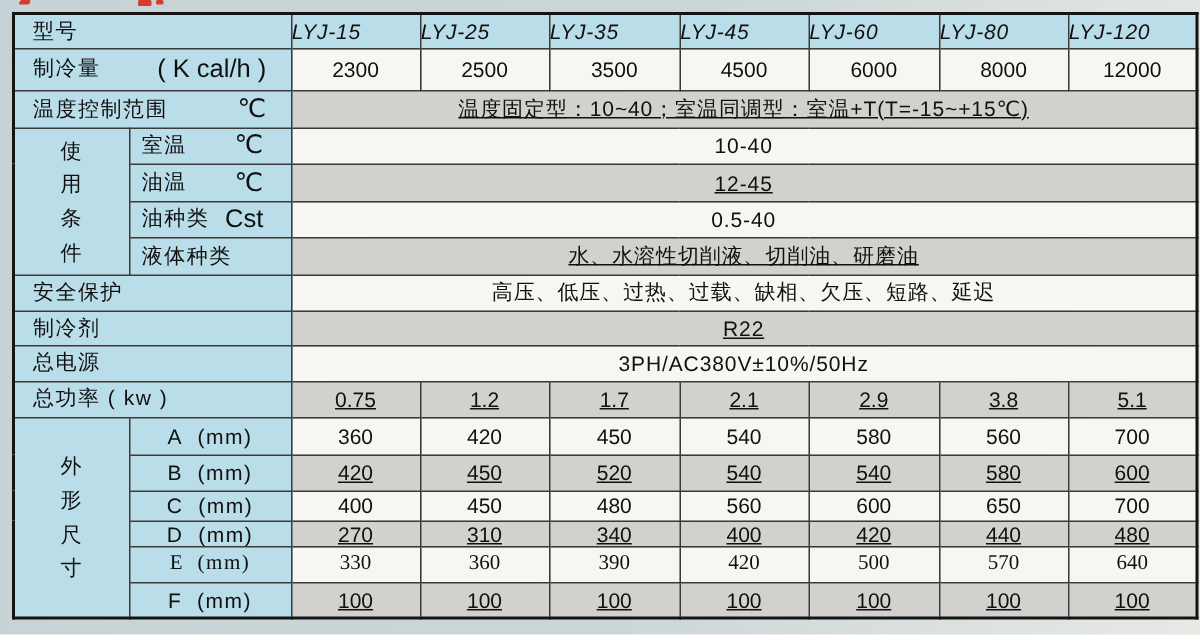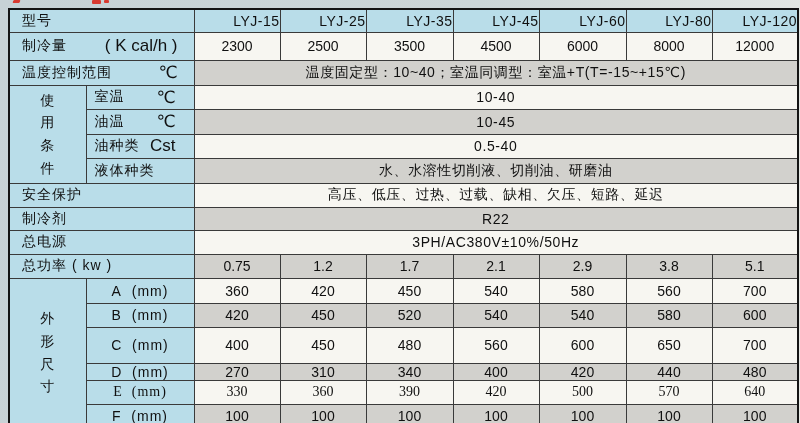--- a/index.html
+++ b/index.html
@@ -35,27 +35,27 @@
     padding:0 16px 0 12px;letter-spacing:1px;
   }
   td.labelcell .unit{letter-spacing:0;font-size:17px;}
   td.sublabel .lab-wrap{padding:0 18px 0 8px;}
   td.dimlabel{background:var(--blue);text-align:center;letter-spacing:1px;}
   td.groupcell{
     background:var(--blue);text-align:center;
     line-height:1.62;letter-spacing:1px;font-size:14px;
   }
   td.headcell{
-    background:var(--blue);text-align:right;
-    font-size:15px;letter-spacing:.5px;
+    background:var(--blue);text-align:left;
+    font-size:15px;letter-spacing:.5px;font-style:italic;
   }
   td.valcell{text-align:center;font-size:14.5px;}
   td.mergedcell{text-align:center;letter-spacing:.6px;}
   td.shade-light{background:var(--light);}
-  td.shade-dark{background:var(--dark);}
+  td.shade-dark{background:var(--dark);text-decoration:underline;}
 </style>
 </head>
 <body>
 
 <div class="page">
   <div class="red-marks">
     <span class="m m1"></span>
     <span class="m m2"></span>
     <span class="m m3"></span>
   </div>
@@ -121,21 +121,21 @@
           </td>
           <td colspan="7" class="mergedcell shade-light">10-40</td>
         </tr>
         <tr style="height: 25px;">
           <td colspan="1" class="labelcell sublabel">
             <div class="lab-wrap">
               <span>油温</span>
               <span class="unit">℃</span>
             </div>
           </td>
-          <td colspan="7" class="mergedcell shade-dark">10-45</td>
+          <td colspan="7" class="mergedcell shade-dark">12-45</td>
         </tr>
         <tr style="height: 24px;">
           <td colspan="1" class="labelcell sublabel">
             <div class="lab-wrap">
               <span>油种类</span>
               <span class="unit">Cst</span>
             </div>
           </td>
           <td colspan="7" class="mergedcell shade-light">0.5-40</td>
         </tr>
@@ -204,21 +204,21 @@
         <tr style="height: 24px;">
           <td colspan="1" class="dimlabel">B&nbsp;&nbsp;(mm)</td>
           <td class="valcell shade-dark">420</td>
           <td class="valcell shade-dark">450</td>
           <td class="valcell shade-dark">520</td>
           <td class="valcell shade-dark">540</td>
           <td class="valcell shade-dark">540</td>
           <td class="valcell shade-dark">580</td>
           <td class="valcell shade-dark">600</td>
         </tr>
-        <tr style="height: 36px; padding-left: 10px;">
+        <tr style="height: 20px; padding-left: 10px;">
           <td colspan="1" class="dimlabel">C&nbsp;&nbsp;(mm)</td>
           <td class="valcell shade-light">400</td>
           <td class="valcell shade-light">450</td>
           <td class="valcell shade-light">480</td>
           <td class="valcell shade-light">560</td>
           <td class="valcell shade-light">600</td>
           <td class="valcell shade-light">650</td>
           <td class="valcell shade-light">700</td>
         </tr>
         <tr style="height: 14px; padding-left: 48px;">

